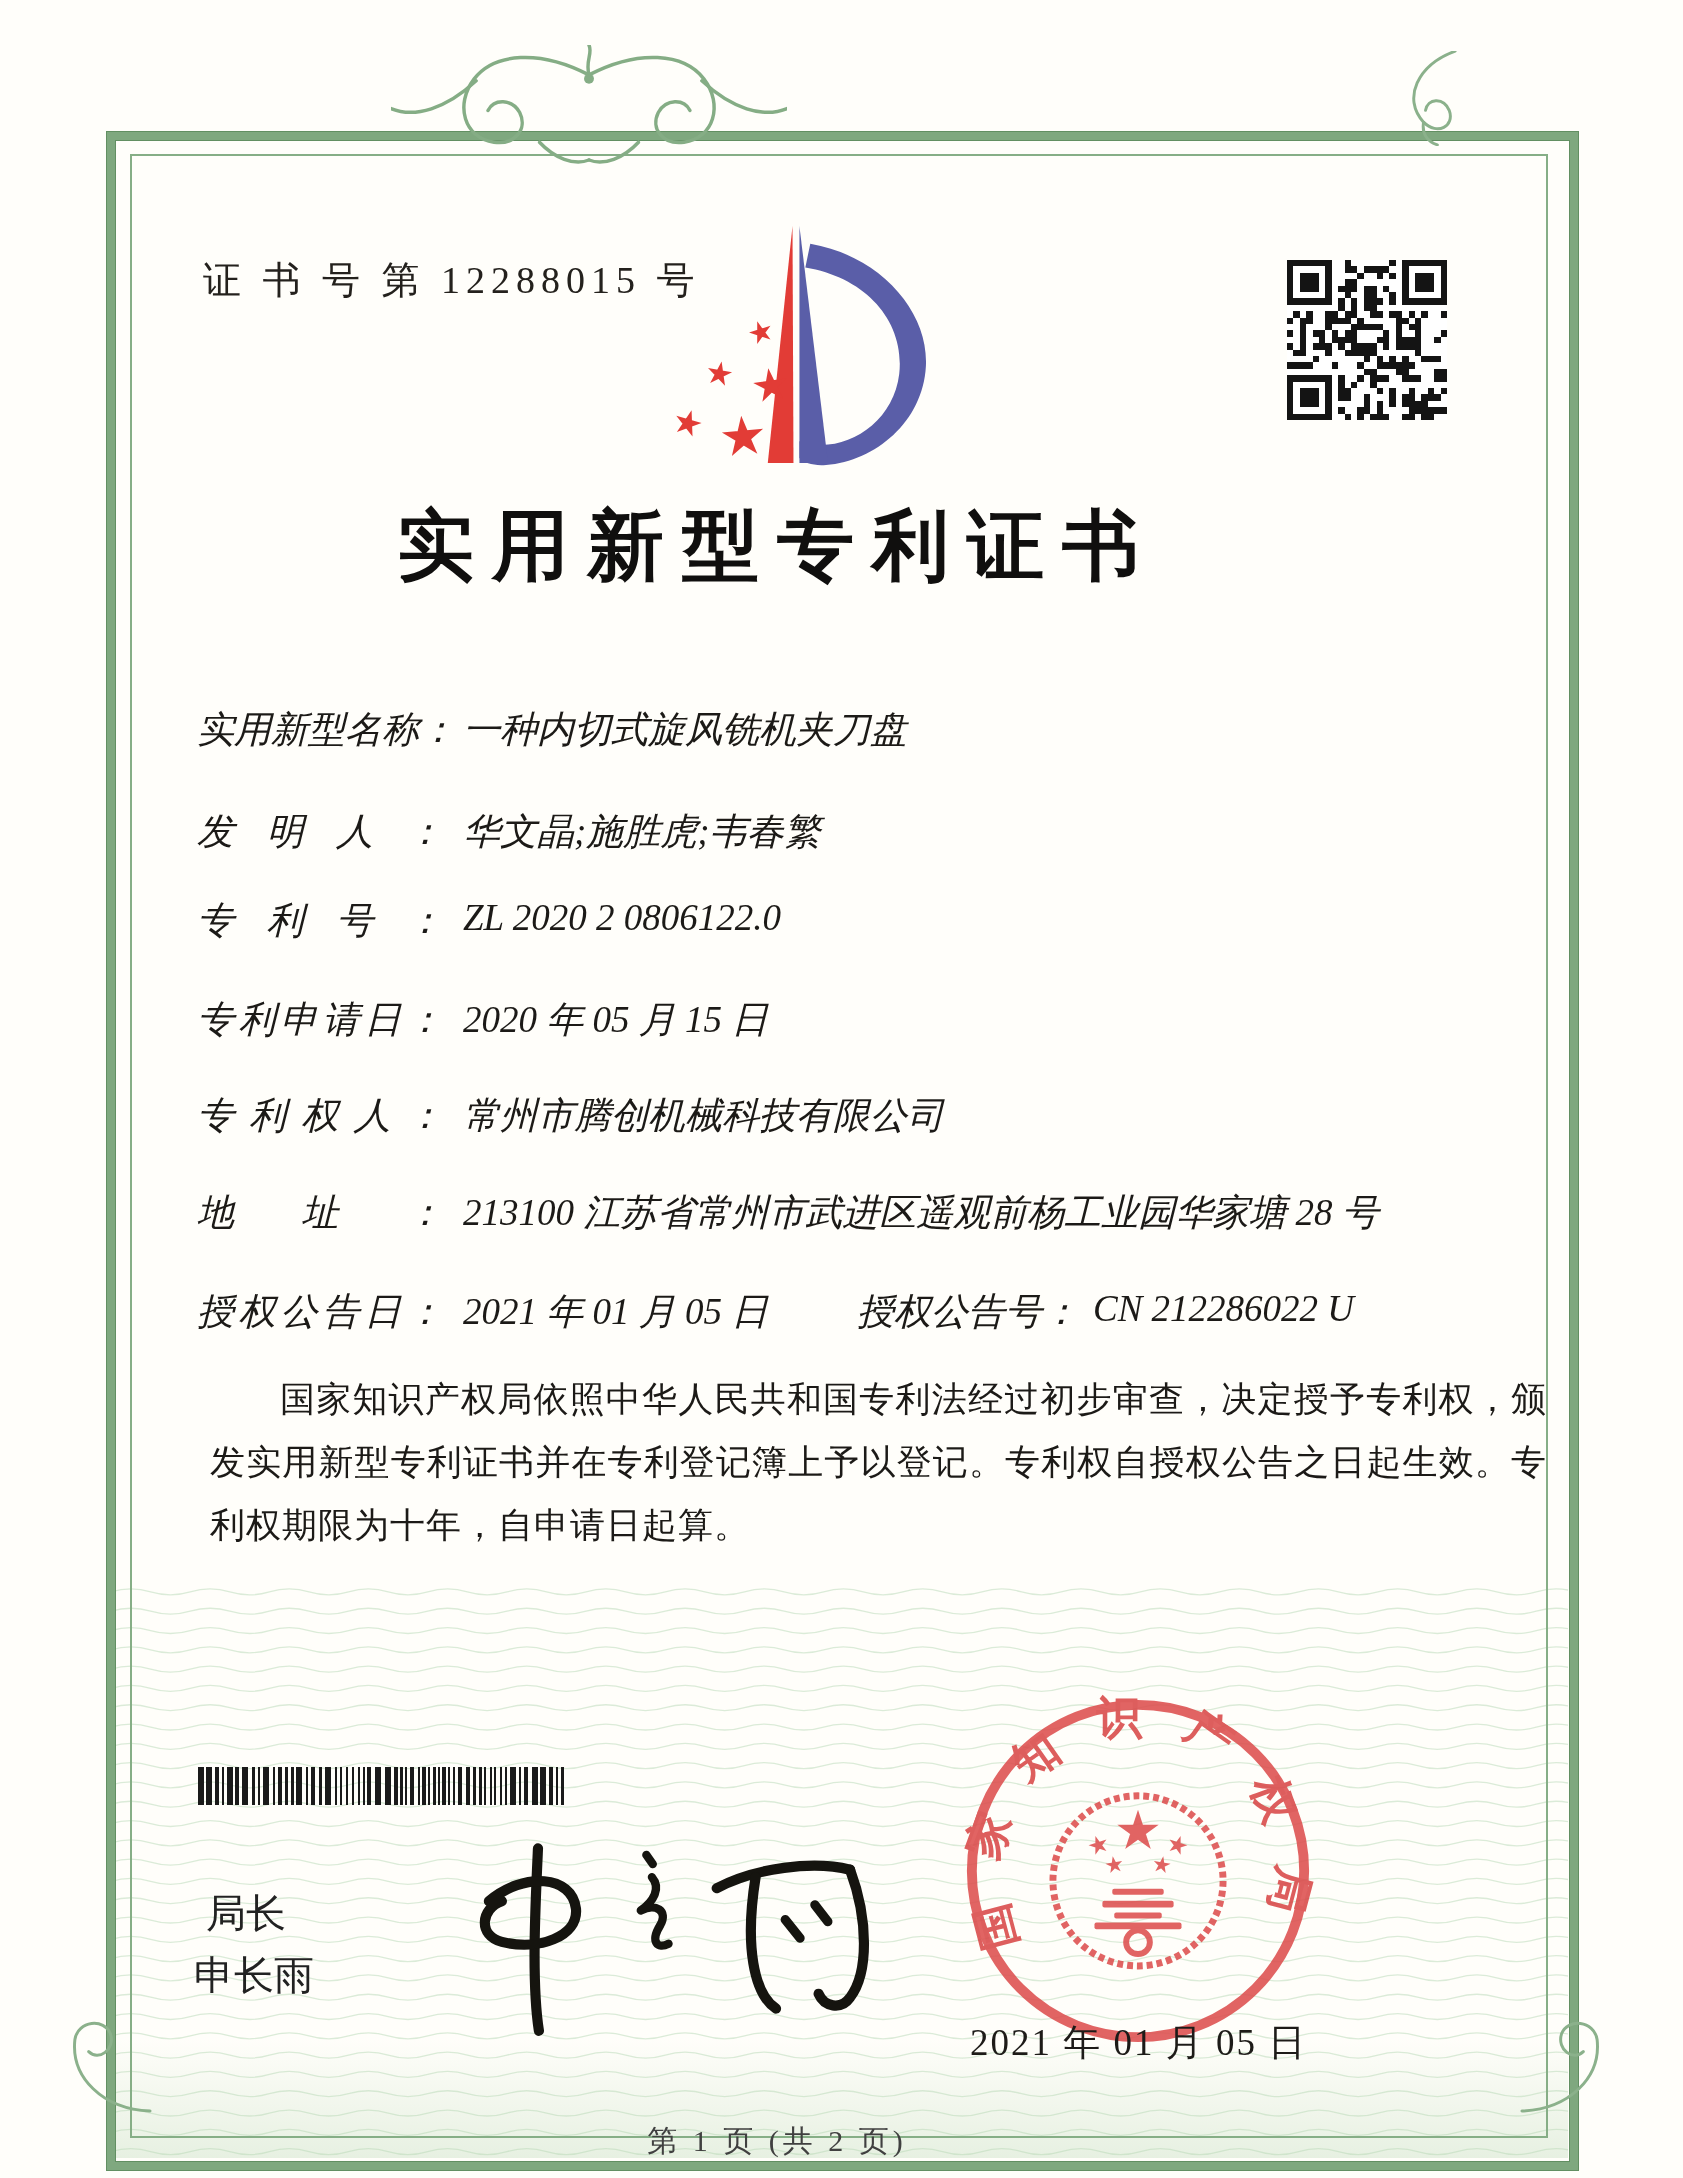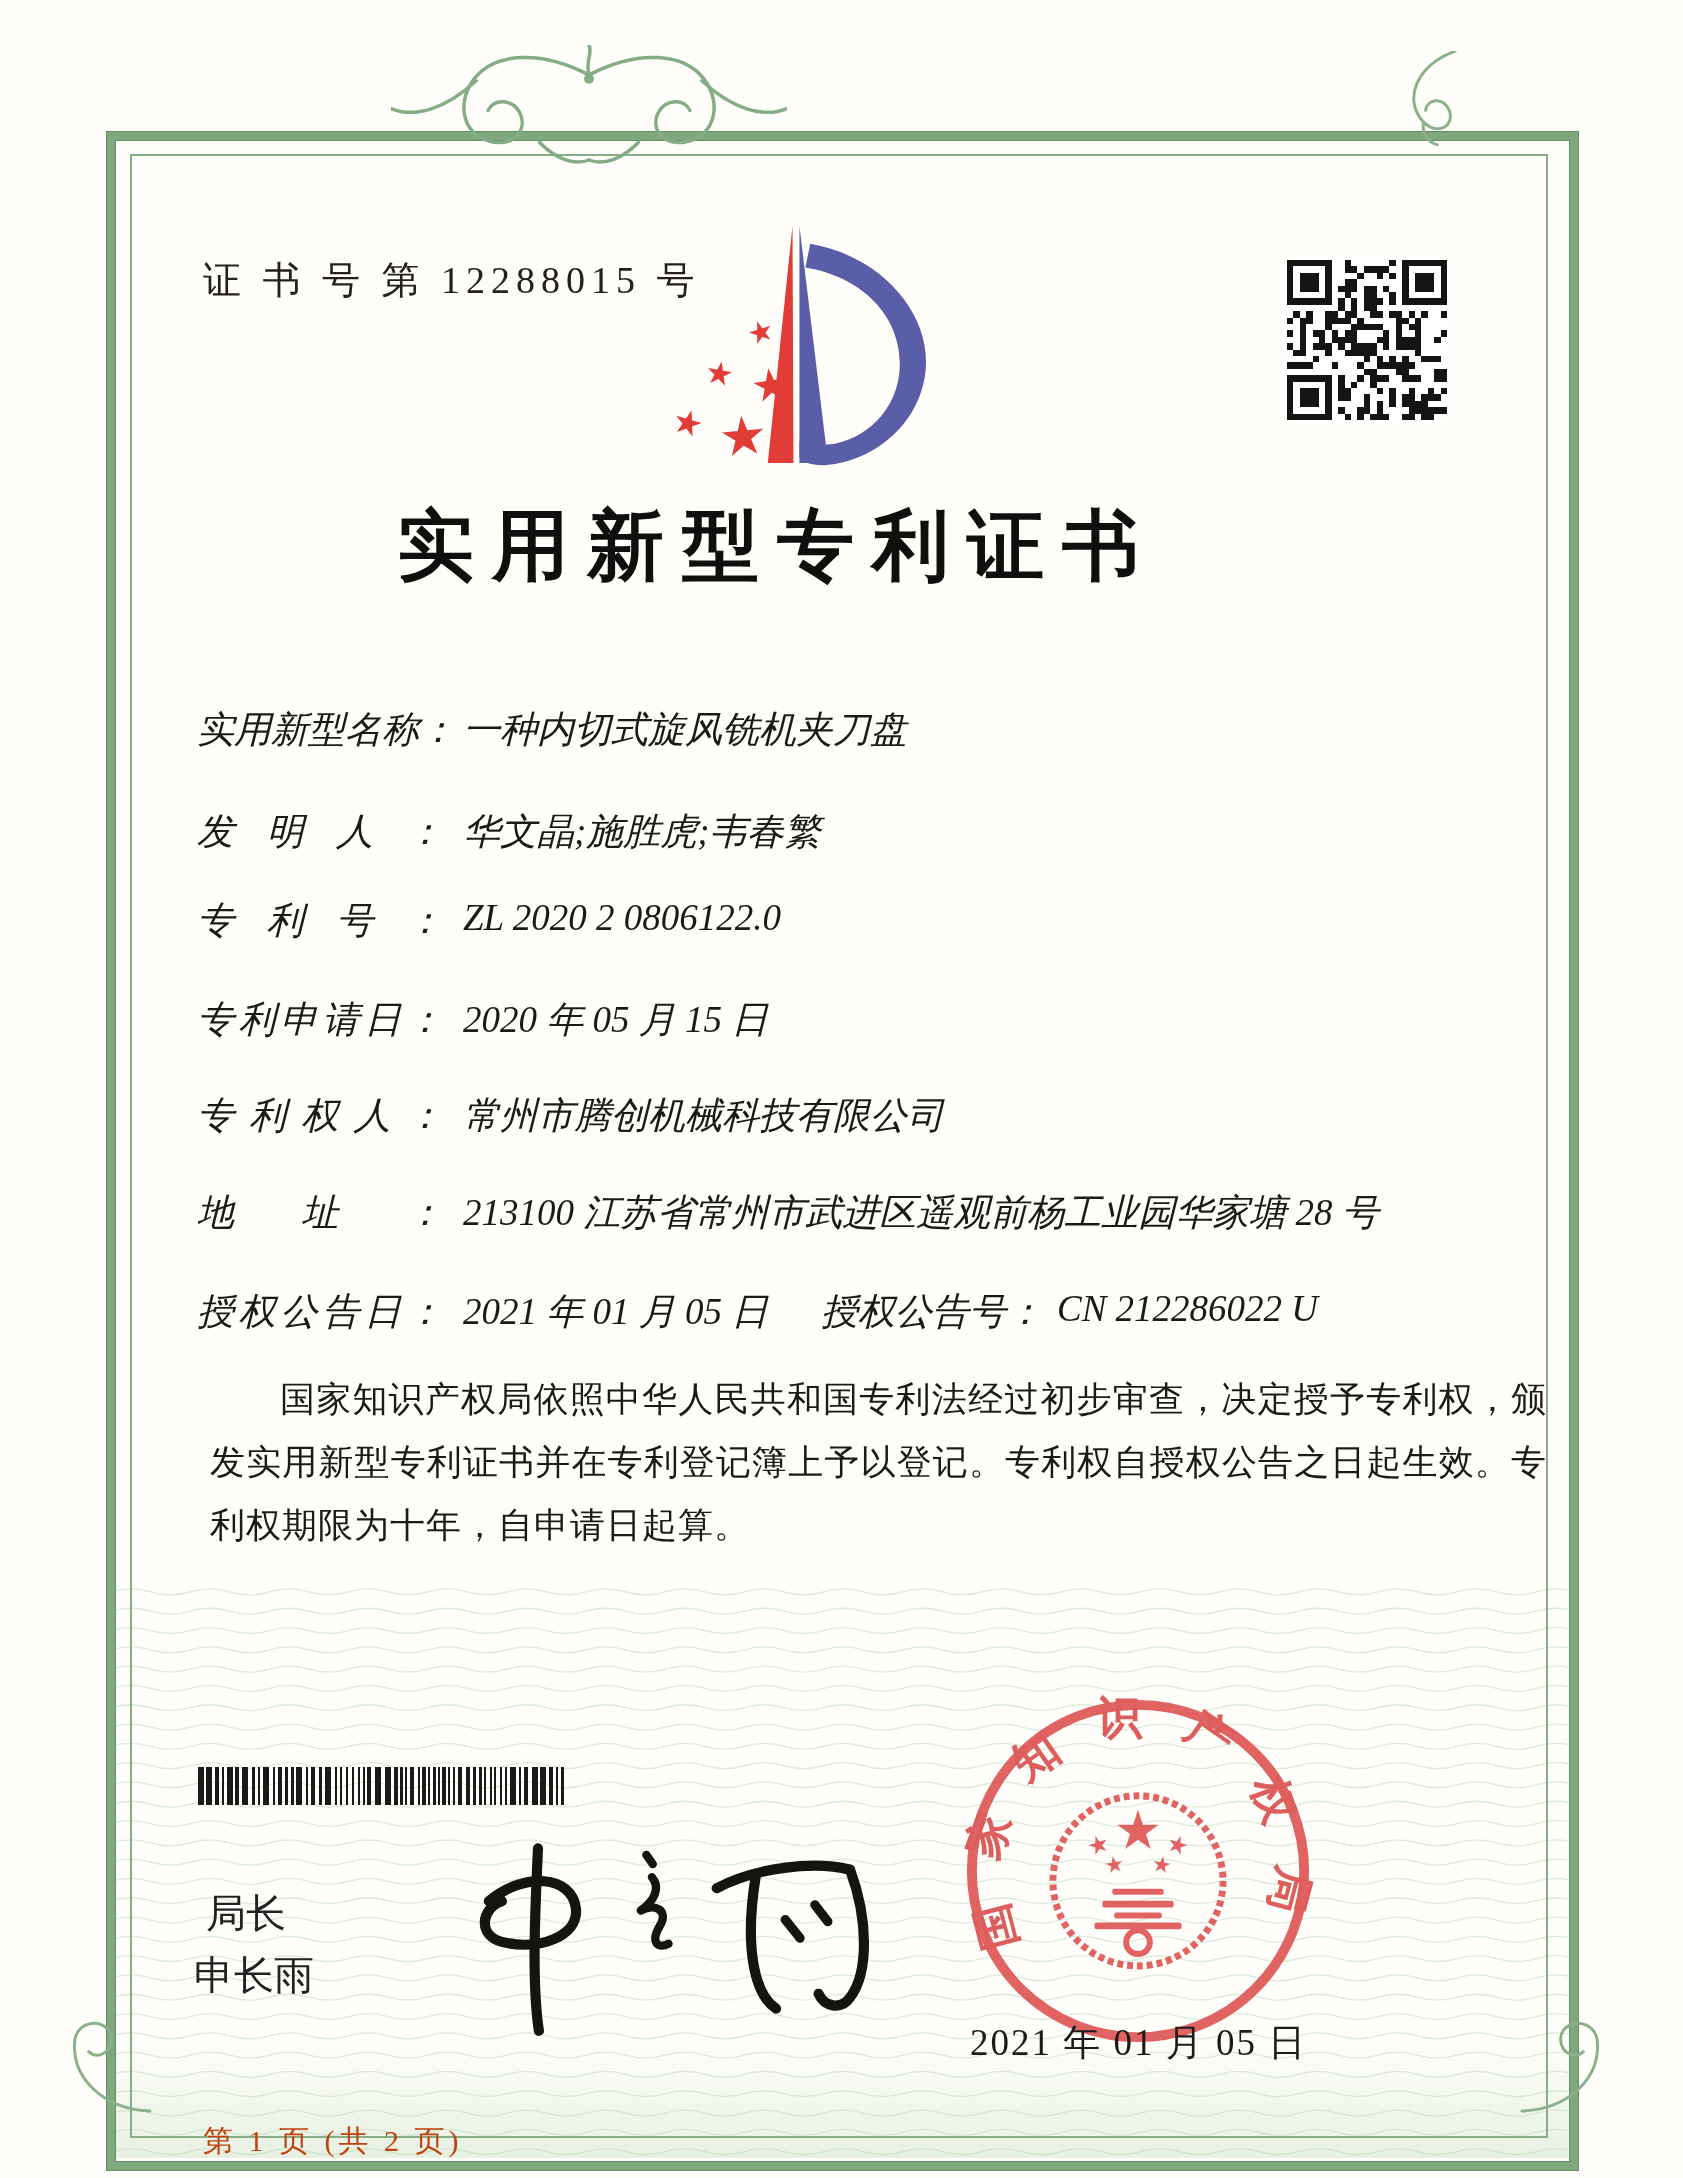--- a/index.html
+++ b/index.html
@@ -28,21 +28,21 @@
   .title{
     position:absolute;left:203px;top:495px;width:1148px;text-align:center;
     font-size:77px;font-weight:bold;letter-spacing:18px;color:#100f0e;
   }
   
   .field-row{position:absolute;left:197px;width:1351px;font-size:37px;white-space:nowrap;font-style:italic;}
   .field-label{
     display:inline-block;width:246px;text-align:justify;text-align-last:justify;
     vertical-align:top;
   }
-  .field-label.narrow{width:216px;}
+  .field-label.narrow{width:216px;margin-left:36px;}
   .field-value{margin-left:20px;}
   .pair2{position:absolute;left:624px;top:0;}
   
   .body-text{
     position:absolute;left:203px;top:1361px;width:1351px;
     font-size:35px;line-height:63px;text-align:justify;letter-spacing:1px;
   }
   .body-text p{margin:7px;text-indent:2em;}
   
   .waves{position:absolute;left:111px;top:1584px;width:1457px;height:579px;overflow:hidden;}
@@ -56,22 +56,22 @@
     position:absolute;left:194px;top:1948px;font-size:40px;
     font-family:"Liberation Sans","DejaVu Sans",sans-serif;color:#222;
   }
   .signature{position:absolute;left:450px;top:1832px;width:426px;height:218px;}
   .seal{position:absolute;left:958px;top:1691px;width:360px;height:360px;}
   .seal-date{
     position:absolute;left:965px;top:2018px;width:347px;text-align:center;
     font-size:37px;color:#1d1b18;letter-spacing:2px;
   }
   .page-footer{
-    position:absolute;left:203px;top:2121px;width:1148px;
-    font-size:30px;letter-spacing:4px;color:#c2410c;
+    position:absolute;left:203px;top:2121px;width:1148px;text-align:center;
+    font-size:30px;letter-spacing:4px;color:#404040;
   }
   .bottom-tint{
     position:absolute;left:111px;top:2039px;width:1457px;height:119px;
     background:linear-gradient(rgba(190,220,185,0), rgba(185,215,180,0.35));
   }
 </style>
 </head>
 <body>
 
 <div class="page">

